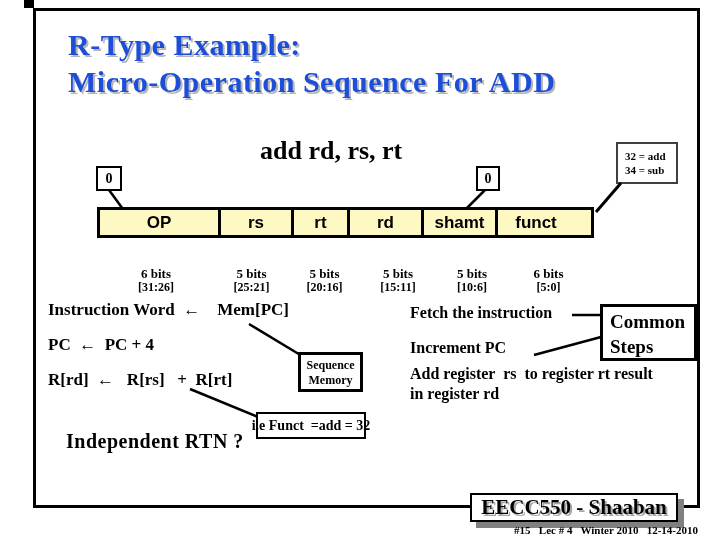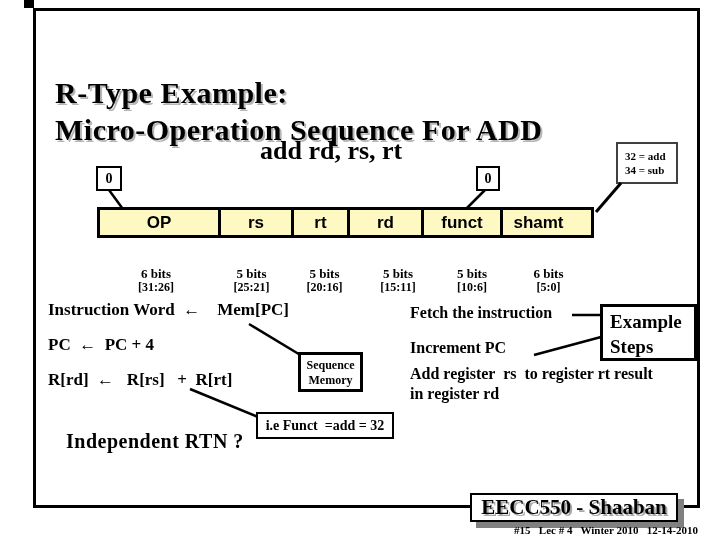--- a/index.html
+++ b/index.html
@@ -2,22 +2,22 @@
 <html><head>
 <meta charset="utf-8">
 <style>
   html,body{margin:0;padding:0;background:#fff;}
   #slide{position:relative;width:720px;height:540px;background:#ffffff;overflow:hidden;
          font-family:"Liberation Serif", serif;color:#000;}
   .abs{position:absolute;}
   .pre{white-space:pre;}
   #border-frame{left:33px;top:8px;width:667px;height:500px;border:3px solid #000;box-sizing:border-box;}
   #corner-tab{left:24px;top:0;width:10px;height:8px;background:#000;}
-  #title{left:55px;top:26px;font-size:30px;font-weight:bold;line-height:37px;color:#000000;
-         text-shadow:2px 2px 0 #b6b6b6;letter-spacing:0.5px;margin-top:48px;}
+  #title{left:68px;top:26px;font-size:30px;font-weight:bold;line-height:37px;color:#1d4ed8;
+         text-shadow:2px 2px 0 #b6b6b6;letter-spacing:0.5px;}
   #asm-instruction{left:260px;top:136px;width:200px;font-size:26px;font-weight:bold;white-space:nowrap;}
   .zero-box{width:26px;height:25px;border:2px solid #000;box-sizing:border-box;background:#fff;
             display:flex;align-items:center;justify-content:center;font-size:14px;font-weight:bold;}
   #zero-left{left:96px;top:166px;}
   #zero-right{left:476px;top:166px;width:24px;}
   #funct-note{left:616px;top:142px;width:62px;height:42px;border:2px solid #404040;box-sizing:border-box;
               background:#fff;font-size:11px;font-weight:bold;line-height:14px;padding:5px 0 0 7px;}
   #fields-row{left:97px;top:207px;width:497px;height:31px;border:3px solid #000;box-sizing:border-box;
               display:flex;background:#fef9c3;}
   .field-cell{box-sizing:border-box;display:flex;align-items:center;justify-content:center;
@@ -34,21 +34,21 @@
   .desc-line{left:410px;font-size:16px;font-weight:bold;}
   #desc-fetch{top:304px;}
   #desc-increment{top:339px;}
   #desc-add1{top:365px;}
   #desc-add2{top:385px;}
   #common-steps{left:600px;top:304px;width:97px;height:57px;border:3px solid #000;box-sizing:border-box;
                 background:#fff;font-size:19px;font-weight:bold;line-height:25px;padding:2px 0 0 7px;}
   #program-memory{left:298px;top:352px;width:65px;height:40px;border:3px solid #000;box-sizing:border-box;
                   background:#fff;font-size:12px;font-weight:bold;line-height:15px;text-align:center;
                   padding-top:3px;}
-  #funct-callout{left:256px;top:412px;width:138px;height:27px;border:2px solid #000;box-sizing:border-box;
+  #funct-callout{left:256px;top:412px;width:110px;height:27px;border:2px solid #000;box-sizing:border-box;
                  background:#fff;font-size:14px;font-weight:bold;display:flex;align-items:center;
                  justify-content:center;}
   #independent-rtn{left:66px;top:430px;font-size:20px;font-weight:bold;letter-spacing:0.5px;}
   #footer-box{left:470px;top:493px;width:208px;height:29px;background:#fff;border:2px solid #000;
               box-sizing:border-box;box-shadow:6px 6px 0 #808080;display:flex;align-items:center;
               justify-content:center;font-size:21px;font-weight:bold;
               text-shadow:2px 2px 0 #a9a9a9;z-index:5;}
   #footer-info{left:400px;top:524px;width:298px;text-align:right;font-size:11px;font-weight:bold;z-index:5;}
   #connector-lines{left:0;top:0;pointer-events:none;}
 </style>
@@ -83,22 +83,22 @@
     <line x1="190" y1="389" x2="258" y2="417" stroke="#000" stroke-width="2.5"></line>
     <line x1="572" y1="315" x2="601" y2="315" stroke="#000" stroke-width="2.5"></line>
     <line x1="534" y1="355" x2="601" y2="337" stroke="#000" stroke-width="2.5"></line>
   </svg>
 
   <div id="fields-row" class="abs">
     <div class="field-cell" style="width:118px">OP</div>
     <div class="field-cell" style="width:73px">rs</div>
     <div class="field-cell" style="width:56px">rt</div>
     <div class="field-cell" style="width:74px">rd</div>
+    <div class="field-cell" style="width:74px">shamt</div>
     <div class="field-cell" style="width:79px">funct</div>
-    <div class="field-cell" style="width:74px">shamt</div>
   </div>
 
   <div id="bits-row" class="abs">
     <div class="bits-cell" style="width:118px">
       <div class="bits-line1">6 bits</div>
       <div class="bits-line2">[31:26]</div>
     </div>
     <div class="bits-cell" style="width:73px">
       <div class="bits-line1">5 bits</div>
       <div class="bits-line2">[25:21]</div>
@@ -124,21 +124,21 @@
   <div id="rtn-1" class="abs rtn-line pre">Instruction Word  ←    Mem[PC]</div>
   <div id="rtn-2" class="abs rtn-line pre">PC  ←  PC + 4</div>
   <div id="rtn-3" class="abs rtn-line pre">R[rd]  ←   R[rs]   +  R[rt]</div>
 
   <div id="desc-fetch" class="abs desc-line">Fetch the instruction</div>
   <div id="desc-increment" class="abs desc-line">Increment PC</div>
   <div id="desc-add1" class="abs desc-line pre">Add register  rs  to register rt result</div>
   <div id="desc-add2" class="abs desc-line">in register rd</div>
 
   <div id="common-steps" class="abs">
-    <div>Example</div>
+    <div>Common</div>
     <div>Steps</div>
   </div>
 
   <div id="program-memory" class="abs">
     <div>Sequence</div>
     <div>Memory</div>
   </div>
 
   <div id="funct-callout" class="abs pre">i.e Funct  =add = 32</div>
 

